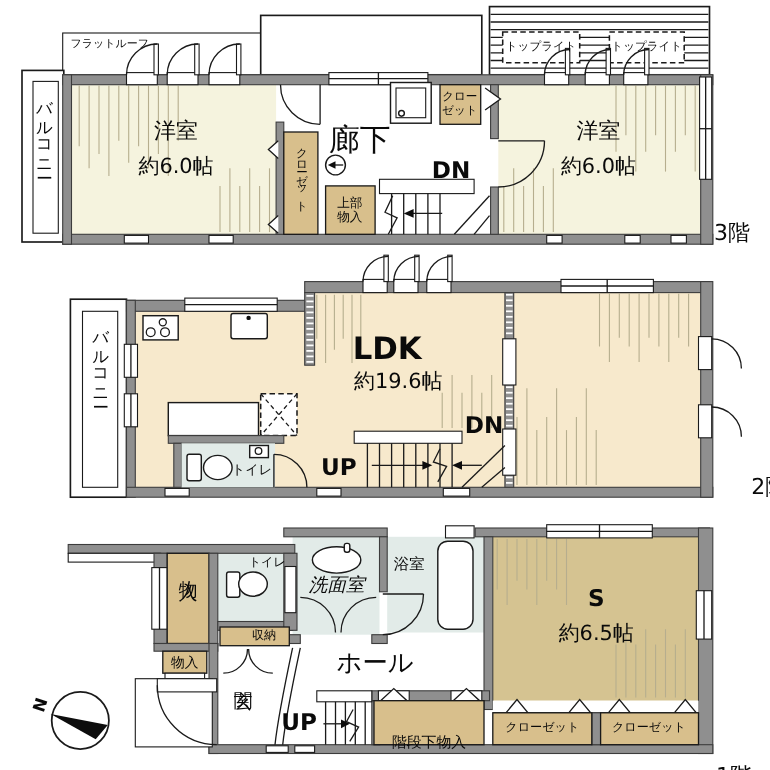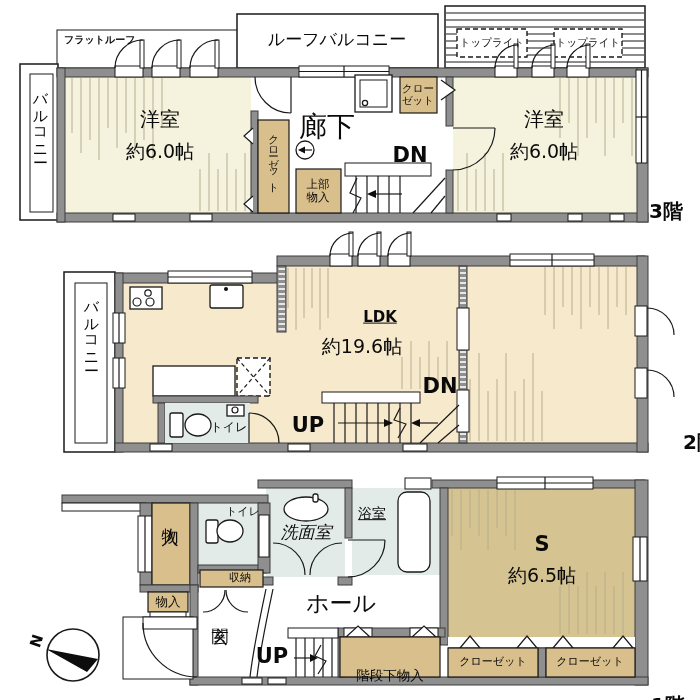--- a/index.html
+++ b/index.html
@@ -16,21 +16,21 @@
   .tan{fill:#d8bf8c;stroke:#1a1a1a;stroke-width:1.2;}
   .ic{fill:#fff;stroke:#1a1a1a;stroke-width:1.3;}
   .ln{stroke:#1a1a1a;stroke-width:1.2;fill:none;}
   .arc{stroke:#1a1a1a;stroke-width:1.2;fill:#fff;fill-opacity:0;}
   .dash{fill:#fff;stroke:#1a1a1a;stroke-width:1.4;stroke-dasharray:5 3;}
   .dline{stroke:#1a1a1a;stroke-width:1.2;fill:none;stroke-dasharray:4 3;}
   .tri{fill:#fff;stroke:#1a1a1a;stroke-width:1.2;}
   .blk{fill:#0d0d0d;}
   .lbl{position:absolute;transform:translate(-50%,-50%);white-space:pre;text-align:center;
        line-height:1.12;font-weight:500;letter-spacing:0px;}
-  .tl{position:absolute;white-space:pre;font-weight:700;}
+  .tl{position:absolute;white-space:pre;font-weight:400;}
   .vert{position:absolute;writing-mode:vertical-rl;text-orientation:upright;
         transform:translateX(-50%);letter-spacing:1px;font-weight:500;white-space:pre;}
   .big{font-weight:600;}
 </style>
 </head>
 <body>
 
 <div id="plan">
 <svg width="700" height="700" viewBox="0 0 700 700">
 
@@ -491,50 +491,49 @@
     <rect class="tan" x="546" y="648" width="89" height="29"></rect>
 
     <g>
       <circle class="ic" cx="73" cy="655" r="26" style="stroke-width:1.6"></circle>
       <polygon class="blk" points="46,649 98,659 87,672"></polygon>
     </g>
   </g>
 </svg>
 
   <div class="tl" style="left:64px;top:33px;font-size:10px;">フラットルーフ</div>
-  <div class="lbl" style="left:337px;top:40px;font-size:17px;">ルーフバルコニー</div>
   <div class="lbl" style="left:492px;top:43px;font-size:10.5px;">トップライト</div>
   <div class="lbl" style="left:588px;top:43px;font-size:10.5px;">トップライト</div>
   <div class="vert" style="left:40px;top:82px;font-size:15px;">バルコニー</div>
   <div class="lbl" style="left:160px;top:119px;font-size:20px;">洋室</div>
   <div class="lbl" style="left:160px;top:152px;font-size:19px;">約6.0帖</div>
   <div class="vert" style="left:274px;top:127px;font-size:10.5px;letter-spacing:0;">クローゼット</div>
   <div class="lbl" style="left:327px;top:127px;font-size:28px;">廊下</div>
   <div class="lbl" style="left:418px;top:95px;font-size:10.5px;">クロー
 ゼット</div>
   <div class="lbl" style="left:318px;top:191px;font-size:11.5px;">上部
 物入</div>
   <div class="lbl big" style="left:410px;top:156px;font-size:21px;">DN</div>
   <div class="lbl" style="left:544px;top:119px;font-size:20px;">洋室</div>
   <div class="lbl" style="left:544px;top:152px;font-size:19px;">約6.0帖</div>
   <div class="tl" style="left:649px;top:198px;font-size:20px;">3階</div>
 
   <div class="vert" style="left:91px;top:290px;font-size:15px;">バルコニー</div>
-  <div class="lbl big" style="left:380px;top:317px;font-size:15px;text-decoration:underline;">LDK</div>
+  <div class="lbl big" style="left:352px;top:317px;font-size:28px;">LDK</div>
   <div class="lbl" style="left:362px;top:347px;font-size:19px;">約19.6帖</div>
   <div class="lbl" style="left:229px;top:428px;font-size:12px;">トイレ</div>
   <div class="lbl big" style="left:308px;top:426px;font-size:21px;">UP</div>
   <div class="lbl big" style="left:440px;top:387px;font-size:21px;">DN</div>
   <div class="tl" style="left:651px;top:429px;font-size:20px;margin-left:32px;">2階</div>
 
   <div class="vert" style="left:171px;top:514px;font-size:17px;">物入</div>
   <div class="lbl" style="left:168px;top:602px;font-size:12.5px;">物入</div>
   <div class="lbl" style="left:243px;top:512px;font-size:11px;">トイレ</div>
   <div class="lbl" style="left:306px;top:533px;font-size:17px;font-style:italic;">洗面室</div>
-  <div class="lbl" style="left:372px;top:514px;font-size:14px;text-decoration:underline;">浴室</div>
+  <div class="lbl" style="left:372px;top:514px;font-size:14px;">浴室</div>
   <div class="lbl big" style="left:542px;top:545px;font-size:21px;">S</div>
   <div class="lbl" style="left:542px;top:576px;font-size:19px;">約6.5帖</div>
   <div class="lbl" style="left:240px;top:578px;font-size:11px;">収納</div>
   <div class="vert" style="left:221px;top:614px;font-size:17px;">玄関</div>
   <div class="lbl" style="left:341px;top:604px;font-size:23px;">ホール</div>
   <div class="lbl big" style="left:272px;top:657px;font-size:21px;">UP</div>
   <div class="lbl" style="left:390px;top:657px;font-size:13.5px;margin-top:19px;">階段下物入</div>
   <div class="lbl" style="left:493px;top:662px;font-size:11px;">クローゼット</div>
   <div class="lbl" style="left:590px;top:662px;font-size:11px;">クローゼット</div>
   <div class="tl" style="left:651px;top:692px;font-size:20px;">1階</div>

